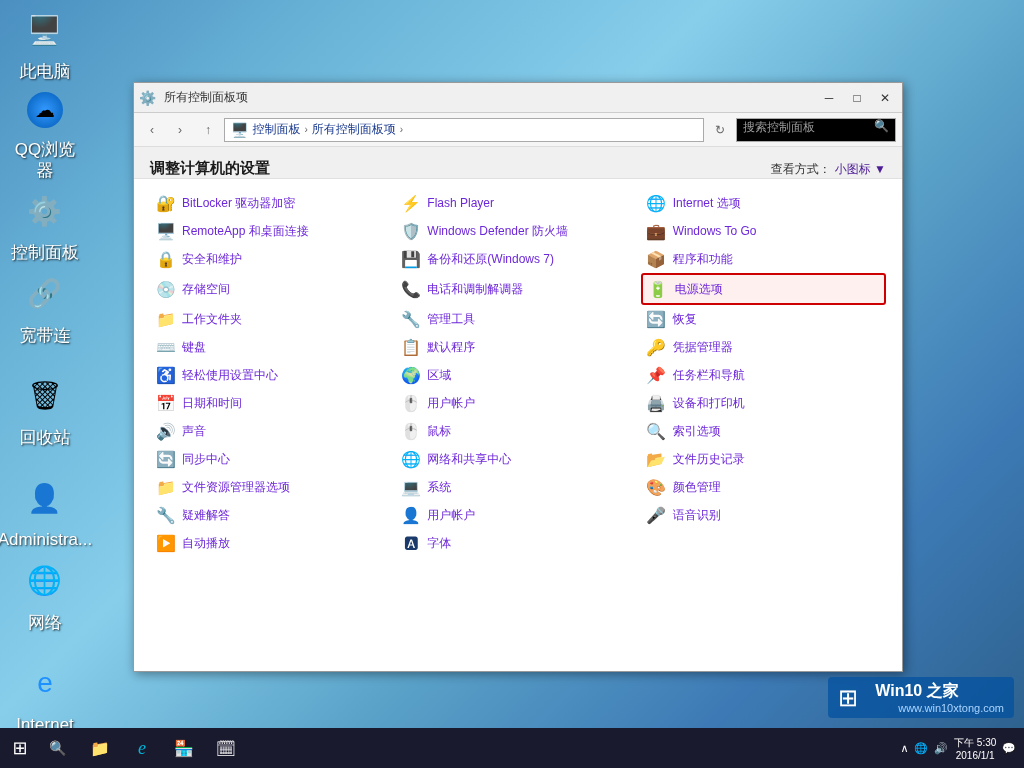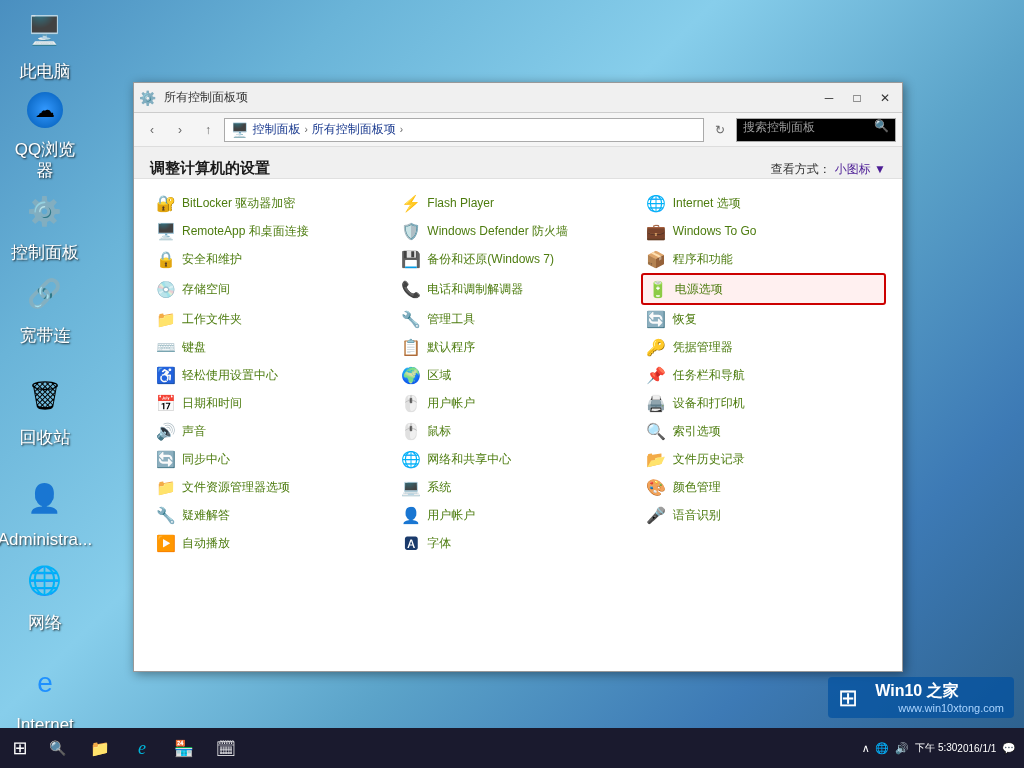--- a/index.html
+++ b/index.html
@@ -73,20 +73,21 @@
       display: flex;
       align-items: center;
       gap: 6px;
       padding-right: 8px;
       color: white;
       font-size: 11px;
     }
 
     .taskbar-time {
       display: flex;
+      flex-direction: column;
       align-items: center;
       font-size: 10px;
       color: white;
     }
 
     
     .desktop-icons {
       position: absolute;
       top: 0;
       left: 0;
@@ -295,21 +296,21 @@
       height: 20px;
       flex-shrink: 0;
       display: flex;
       align-items: center;
       justify-content: center;
       font-size: 16px;
     }
 
     .ctrl-item .item-label {
       font-size: 12px;
-      color: #4d7c0f;
+      color: #6d28d9;
       white-space: nowrap;
     }
 
     
     .watermark {
       position: absolute;
       bottom: 50px;
       right: 10px;
       display: flex;
       align-items: center;

